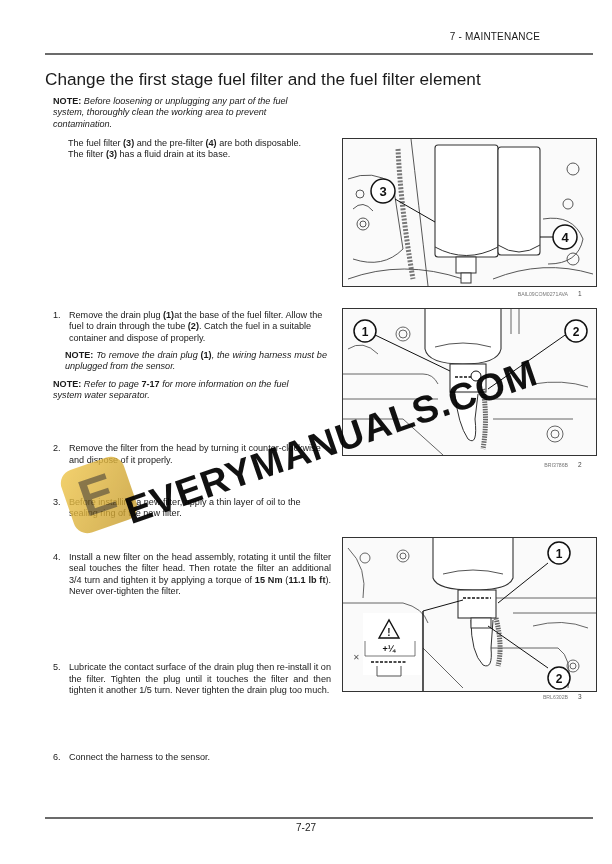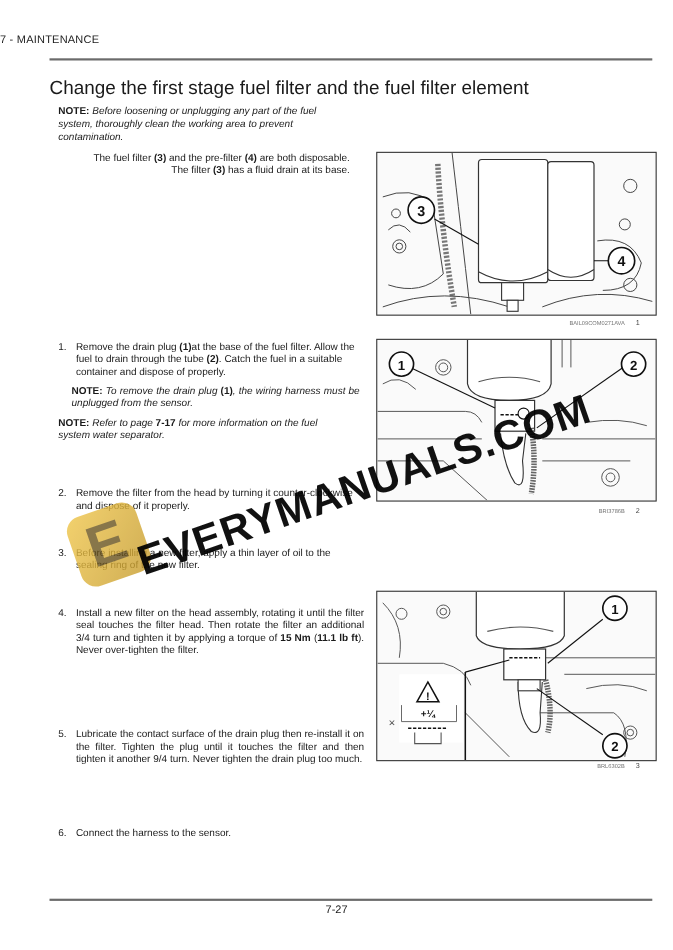--- a/index.html
+++ b/index.html
@@ -1,27 +1,27 @@
 <!DOCTYPE html>
 <html><head>
   <meta charset="utf-8">
   <style>
     html, body { margin: 0; padding: 0; background: #ffffff; }
     body { width: 612px; height: 864px; position: relative; overflow: hidden;
            font-family: "Liberation Sans", sans-serif; color: #1a1a1a; }
     .abs { position: absolute; }
-    .header-title { left: 0; width: 540px; top: 31px; text-align: left; font-size: 10px; letter-spacing: 0.2px; }
+    .header-title { left: 0; width: 540px; top: 31px; text-align: right; font-size: 10px; letter-spacing: 0.2px; }
     .rule { left: 45px; width: 548px; height: 2px; background: #6b6b6b; }
     .h1 { left: 45px; top: 69px; font-size: 17.2px; font-weight: normal; margin: 0; white-space: nowrap; }
     .para { font-size: 9.1px; line-height: 11.4px; }
     .left-col { left: 53px; width: 262px; }
     .note-label { font-weight: bold; }
     .it { font-style: italic; }
     .b { font-weight: bold; }
-    .indent { padding-left: 15px; text-align: right; }
+    .indent { padding-left: 15px; }
     .step { position: relative; padding-left: 16px; }
     .step .num { position: absolute; left: 0; top: 0; }
     .figure { left: 342px; width: 253px; border: 1.2px solid #333; background: #fafafa; overflow: hidden; }
     .figure svg { display: block; }
     .caption { font-size: 5.2px; color: #777; right: 22px; text-align: right; white-space: nowrap; }
     .fignum { font-size: 6.5px; color: #444; left: 578px; }
     .footer-num { left: 0; width: 612px; text-align: center; top: 813px; font-size: 10px; }
     .watermark { left: 100px; top: 420px; font-family: "Liberation Sans", sans-serif; font-weight: bold;
                  font-size: 38px; color: #000; transform: rotate(-19deg); transform-origin: left top;
                  white-space: nowrap; letter-spacing: 1px; opacity: 0.93; }
@@ -61,21 +61,21 @@
   <span class="num">2.</span><span>Remove the filter from the head by turning it counter-clockwise and dispose of it properly.</span>
 </div>
 <div class="abs para left-col step" style="top:440px;">
   <span class="num">3.</span><span>Before installing a new filter, apply a thin layer of oil to the sealing ring of the new filter.</span>
 </div>
 <div class="abs para left-col step" style="top:472px; text-align:justify;">
   <span class="num">4.</span>
   <span>Install a new filter on the head assembly, rotating it until the filter seal touches the filter head.  Then rotate the filter an additional 3/4 turn and tighten it by applying a torque of </span><span class="b">15 Nm</span><span> (</span><span class="b">11.1 lb ft</span><span>).  Never over-tighten the filter.</span>
 </div>
 <div class="abs para left-col step" style="top:537px; text-align:justify;">
-  <span class="num">5.</span><span>Lubricate the contact surface of the drain plug then re-install it on the filter.  Tighten the plug until it touches the filter and then tighten it another 9/4 turn.  Never tighten the drain plug too much.</span>
+  <span class="num">5.</span><span>Lubricate the contact surface of the drain plug then re-install it on the filter.  Tighten the plug until it touches the filter and then tighten it another 1/5 turn.  Never tighten the drain plug too much.</span>
 </div>
 <div class="abs para left-col step" style="top:592px;">
   <span class="num">6.</span><span>Connect the harness to the sensor.</span>
 </div>
 
 <div class="abs figure" style="top:138px; height:147px;">
   <svg width="253" height="147" viewBox="0 0 253 147">
     <g fill="none" stroke="#444" stroke-width="0.9">
       <path d="M5 40 Q30 30 50 45 L60 110 Q40 130 10 120"></path>
       <path d="M10 70 Q20 60 30 72"></path>

